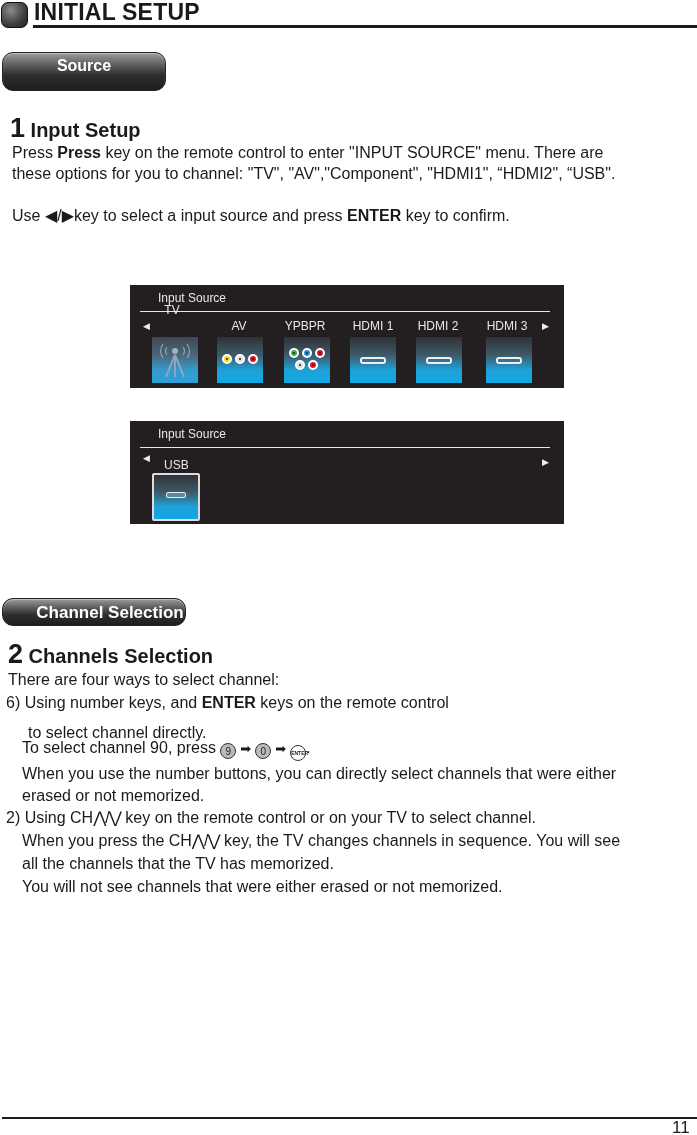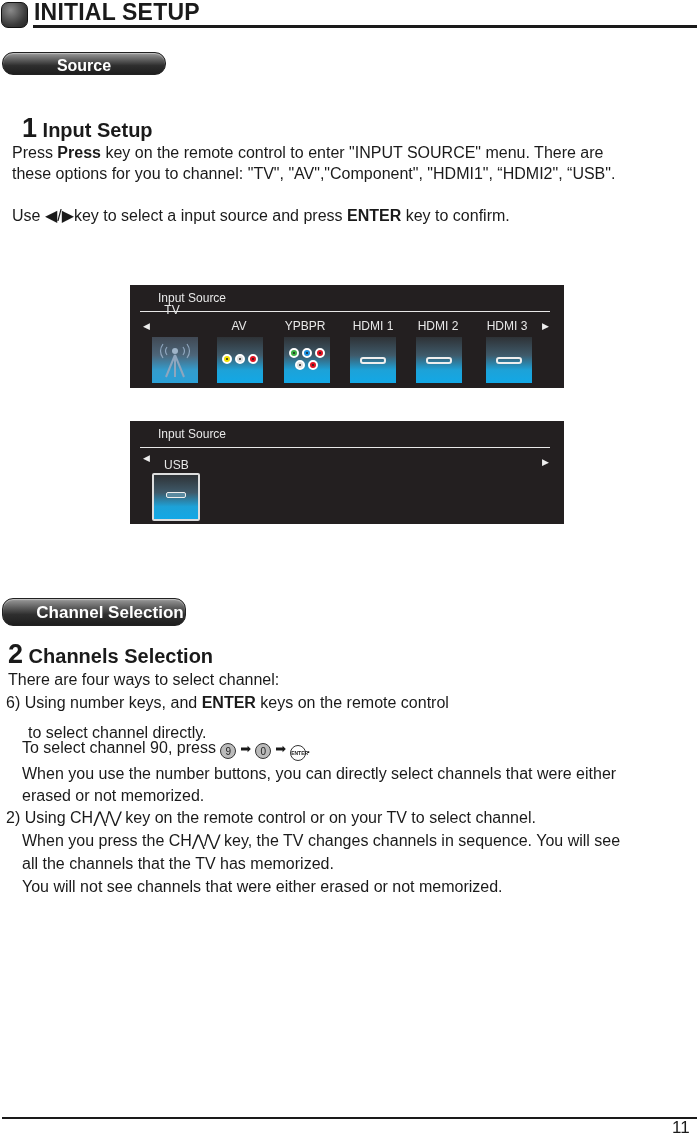--- a/index.html
+++ b/index.html
@@ -11,21 +11,21 @@
   
   .hdr-square { left: 1px; top: 2px; width: 27px; height: 26px; border-radius: 7px;
     background: radial-gradient(circle at 35% 30%, #8a8a8a, #3a3a3a 65%, #222); border: 1px solid #111; }
   .hdr-title { left: 34px; top: -1px; font-size: 23px; font-weight: bold; letter-spacing: 0.2px; color: #1a1a1a; }
   .hdr-rule { left: 33px; top: 25px; width: 664px; height: 3px; background: #1a1a1a; }
 
   
   .pill { border-radius: 11px; color: #fff; font-weight: bold;
     background: linear-gradient(#9b9b9b 0%, #5a5a5a 35%, #2e2e2e 60%, #1e1e1e 100%);
     border: 1px solid #222; box-shadow: inset 0 1px 1px rgba(255,255,255,0.4); text-align: center; }
-  .pill-source { left: 2px; top: 52px; width: 164px; height: 23px; font-size: 16px; line-height: 25px; }
+  .pill-source { left: 2px; top: 52px; width: 164px; height: 39px; font-size: 16px; line-height: 25px; }
   .pill-chan { left: 2px; top: 598px; width: 184px; height: 28px; font-size: 17px; line-height: 27px; padding-left: 32px; }
 
   
   .sec-title { font-size: 20px; font-weight: bold; }
   .sec-title .num { font-size: 27px; }
   .para { font-size: 16px; line-height: 21px; white-space: nowrap; }
   b { font-weight: bold; }
 
   
   .panel { background: #231f20; }
@@ -58,21 +58,21 @@
 </style>
 </head>
 <body>
 
 <div class="abs hdr-square"></div>
 <div class="abs hdr-title">INITIAL SETUP</div>
 <div class="abs hdr-rule"></div>
 
 <div class="abs pill pill-source">Source</div>
 
-<div class="abs sec-title" style="left:10px;top:113px;margin-left:12px;">
+<div class="abs sec-title" style="left:10px;top:113px;">
   <span class="num">1</span>
   <span>Input Setup</span>
 </div>
 <div class="abs para" style="left:12px;top:142px;"><span>Press </span><b>Press</b><span> key on the remote control to enter "INPUT SOURCE" menu. There are</span></div>
 <div class="abs para" style="left:12px;top:163px;">these options for you to channel:  "TV", "AV","Component", "HDMI1", “HDMI2", “USB".</div>
 <div class="abs para" style="left:12px;top:205px;"><span>Use </span><span>◀/▶</span><span>key to select a input source and press </span><b>ENTER</b><span> key to confirm.</span></div>
 
 <div class="abs panel panel1">
   <div class="panel-title">Input Source</div>
   <div class="panel-rule"></div>

